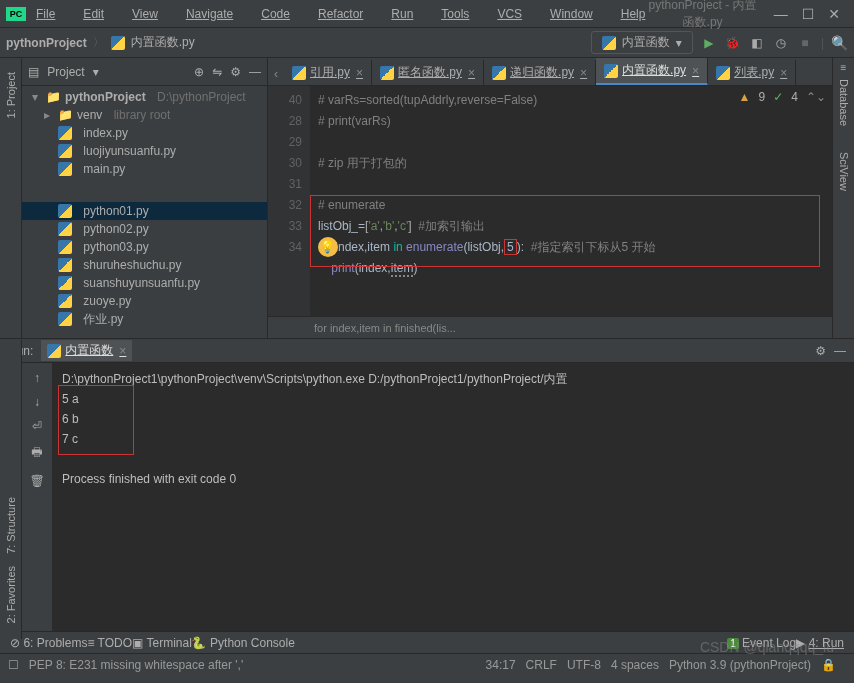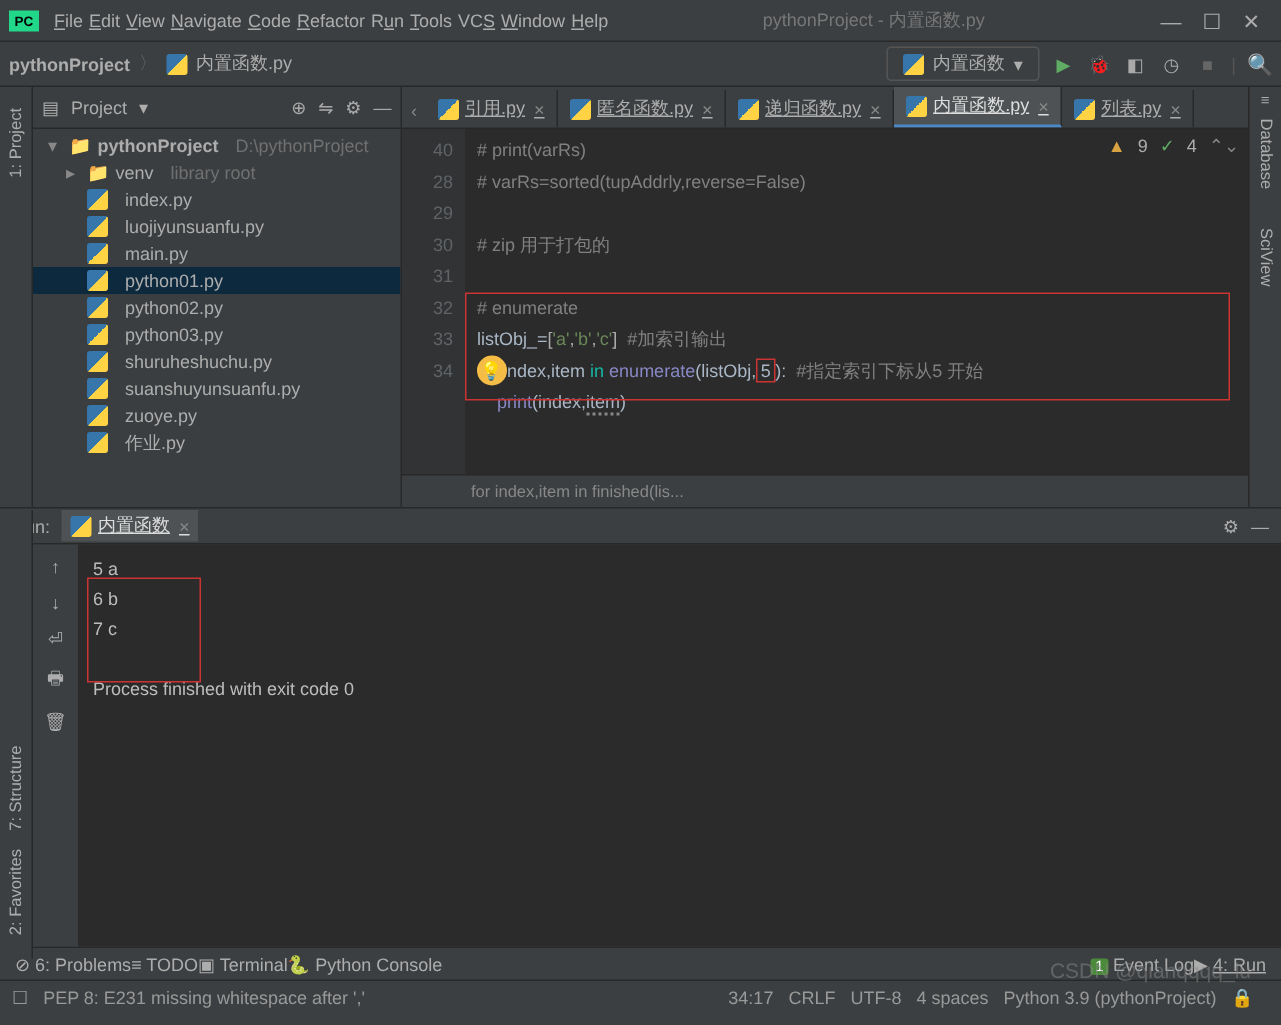--- a/index.html
+++ b/index.html
@@ -1,19 +1,19 @@
 <!DOCTYPE html>
 <html><head>
 <meta charset="utf-8">
 <style>
 * { margin:0; padding:0; box-sizing:border-box; font-family:"Segoe UI",Arial,sans-serif; font-size:12px; }
 body { background:#3c3f41; color:#adadad; width:854px; height:683px; overflow:hidden; position:relative; }
 .titlebar { height:28px; background:#3c3f41; display:flex; align-items:center; border-bottom:1px solid #282828; }
 .logo { width:20px; height:14px; margin:0 6px; background:#21d789; display:flex; align-items:center; justify-content:center; font-size:9px; color:#000; font-weight:bold; }
-.menu { display:flex; gap:4px; padding-left:4px; }
+.menu { display:flex; gap:28px; padding-left:4px;text-decoration:underline; }
 .menu span { cursor:pointer; }
 .menu span u { text-decoration:underline; }
 .title-text { flex:1; text-align:center; color:#777; }
 .win-controls { display:flex; gap:14px; padding:0 14px; }
 .win-controls span { color:#aaa; cursor:pointer; font-size:14px; }
 .navbar { height:30px; background:#3c3f41; display:flex; align-items:center; border-bottom:1px solid #282828; padding:0 6px; }
 .crumb { display:flex; align-items:center; gap:6px; }
 .crumb .sep { color:#666; }
 .navbar-right { margin-left:auto; display:flex; align-items:center; gap:8px; }
 .run-config { background:#3c3f41; border:1px solid #555; padding:2px 10px; border-radius:3px; display:flex; align-items:center; gap:6px; }
@@ -24,21 +24,21 @@
 .left-tabs { width:22px; background:#3c3f41; border-right:1px solid #282828; display:flex; flex-direction:column; align-items:center; padding-top:8px; }
 .vtab { writing-mode:vertical-rl; transform:rotate(180deg); font-size:11px; color:#adadad; margin:6px 0; cursor:pointer; }
 .sidebar { width:246px; background:#3b3e40; border-right:1px solid #282828; display:flex; flex-direction:column; }
 .sb-head { height:28px; display:flex; align-items:center; gap:8px; padding:0 6px; border-bottom:1px solid #282828; }
 .sb-head .grow { flex:1; }
 .sb-head span.ic { color:#aaa; cursor:pointer; }
 .tree { flex:1; overflow:hidden; font-size:12px; padding-top:2px; }
 .tree-row { display:flex; align-items:center; gap:4px; padding:1px 0 1px 10px; height:18px; cursor:pointer; }
 .tree-row .arrow { width:10px; color:#888; }
 .tree-row .fold-ic { color:#87939a; }
-.tree-row.sel { background:#0d293e; }
+.tree-row.sel { background:#0d293e;margin-top:24px; }
 .tree-row .dim { color:#707070; }
 .indent1 { padding-left:22px !important; }
 .indent2 { padding-left:36px !important; }
 .editor-area { flex:1; background:#2b2b2b; display:flex; flex-direction:column; position:relative; }
 .tabs { height:28px; background:#3c3f41; display:flex; align-items:flex-end; border-bottom:1px solid #282828; overflow:hidden; }
 .tab { padding:4px 8px; display:flex; align-items:center; gap:4px; color:#adadad; cursor:pointer; border-right:1px solid #282828; font-size:12px;text-decoration:underline; }
 .tab.act { background:#4e5254; color:#ddd; border-bottom:2px solid #4a88c7; }
 .tab .x { color:#888; margin-left:2px; }
 .editor-body { flex:1; display:flex; position:relative; font-family:Consolas,monospace; font-size:13px; }
 .gutter { width:42px; text-align:right; color:#606366; padding:4px 8px 0 0; line-height:21px; background:#313335; }
@@ -190,22 +190,22 @@
         <div>40</div>
           <div>28</div>
           <div>29</div>
           <div>30</div>
           <div>31</div>
           <div>32</div>
           <div>33</div>
           <div>34</div>
       </div>
       <div class="code">
+        <div class="code-line"><span class="c-cm"># varRs=sorted(tupAddrly,reverse=False)</span></div>
         <div class="code-line"><span class="c-cm"># print(varRs)</span></div>
-        <div class="code-line"><span class="c-cm"># varRs=sorted(tupAddrly,reverse=False)</span></div>
         <div class="code-line">&nbsp;</div>
         <div class="code-line"><span class="c-cm"># zip 用于打包的</span></div>
         <div class="code-line">&nbsp;</div>
         <div class="code-line"><span class="c-cm"># enumerate</span></div>
         <div class="code-line"><span class="c-def">listObj_=</span>[<span class="c-str">'a'</span>,<span class="c-str">'b'</span>,<span class="c-str">'c'</span>]  <span class="c-cm">#加索引输出</span></div>
         <div class="code-line"><span class="c-kw">for </span><span class="c-def">index,item </span><span class="c-kw">in </span><span class="c-fn">enumerate</span><span class="c-def">(listObj,</span><span class="redbox-s c-def">5</span><span class="c-def">):</span>  <span class="c-cm">#指定索引下标从5 开始</span></div>
         <div class="code-line">    <span class="c-fn">print</span><span class="c-def">(index,</span><span style="border-bottom:2px dotted #888" class="c-def">item</span><span class="c-def">)</span></div>
         <div class="redbox1"></div>
         <div class="inspect">💡</div>
       </div>
@@ -248,20 +248,21 @@
       <span>📌</span>
     </div>
     <div class="run-gutR">
       <span>↑</span>
       <span>↓</span>
       <span>⏎</span>
       <span>🖶</span>
       <span>🗑</span>
     </div>
     <div class="run-out">
+      <div>D:\pythonProject1\pythonProject\venv\Scripts\python.exe D:/pythonProject1/pythonProject/内置</div>
       <div>5 a</div>
       <div>6 b</div>
       <div>7 c</div>
       <div>&nbsp;</div>
       <div>Process finished with exit code 0</div>
       <div class="redbox2"></div>
     </div>
   </div>
 </div>
 

